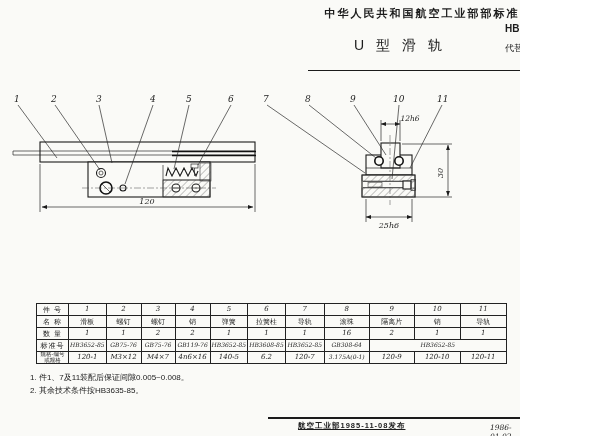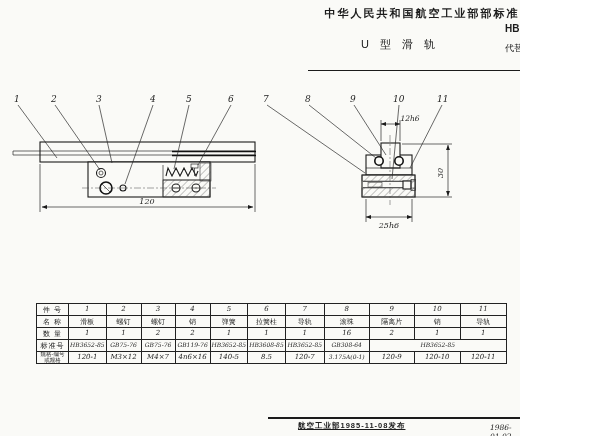--- a/index.html
+++ b/index.html
@@ -13,21 +13,21 @@
   .ministry{
     left:292px;top:6px;width:260px;text-align:center;
     font-size:11px;font-weight:bold;letter-spacing:2px;
   }
   .hb-block{left:505px;top:23px;width:92px;}
   .hb-line{font-size:10px;font-weight:bold;}
   .hb-num{font-family:Liberation Mono, monospace;font-style:italic;font-weight:normal;font-size:10px;}
   .dy-row{margin-top:7px;font-size:9px;display:flex;justify-content:space-between;width:78px;}
   .doc-title{
     left:300px;top:37px;width:200px;text-align:center;
-    font-size:11px;letter-spacing:4px;
+    font-size:14px;letter-spacing:4px;
   }
   .rule-header{left:308px;top:70px;width:289px;height:0;border-top:1.5px solid #1b1b1b;}
   .marking{left:150px;top:260px;font-size:9px;}
   .marking .hand{font-family:"DejaVu Serif", serif;font-style:italic;}
   .marking span{margin-right:14px;}
   
   table.parts{
     position:absolute;left:36px;top:303px;
     border-collapse:collapse;table-layout:fixed;
     font-size:7px;line-height:1.05;
@@ -251,28 +251,32 @@
     <tr>
       <td class="hd spec2">
         <div>规格-编号</div>
         <div>或规格</div>
       </td>
       <td class="hand">120-1</td>
       <td class="hand">M3×12</td>
       <td class="hand">M4×7</td>
       <td class="hand">4n6×16</td>
       <td class="hand">140-5</td>
-      <td class="hand">8.5</td>
+      <td class="hand">6.2</td>
       <td class="hand">120-7</td>
       <td class="hand tiny">3.175A(0-1)</td>
       <td class="hand">120-9</td>
       <td class="hand">120-10</td>
       <td class="hand">120-11</td>
     </tr>
   </tbody>
     </table>
 
+  <div class="abs notes">
+    <div>1. 件1、7及11装配后保证间隙0.005~0.008。</div>
+    <div>2. 其余技术条件按HB3635-85。</div>
+  </div>
 
   <div class="abs rule-footer"></div>
   <div class="abs foot-issued">航空工业部1985-11-08发布</div>
   <div class="abs foot-effective">1986-01-02 实施</div>
 
 </div>
 
 </body></html>

